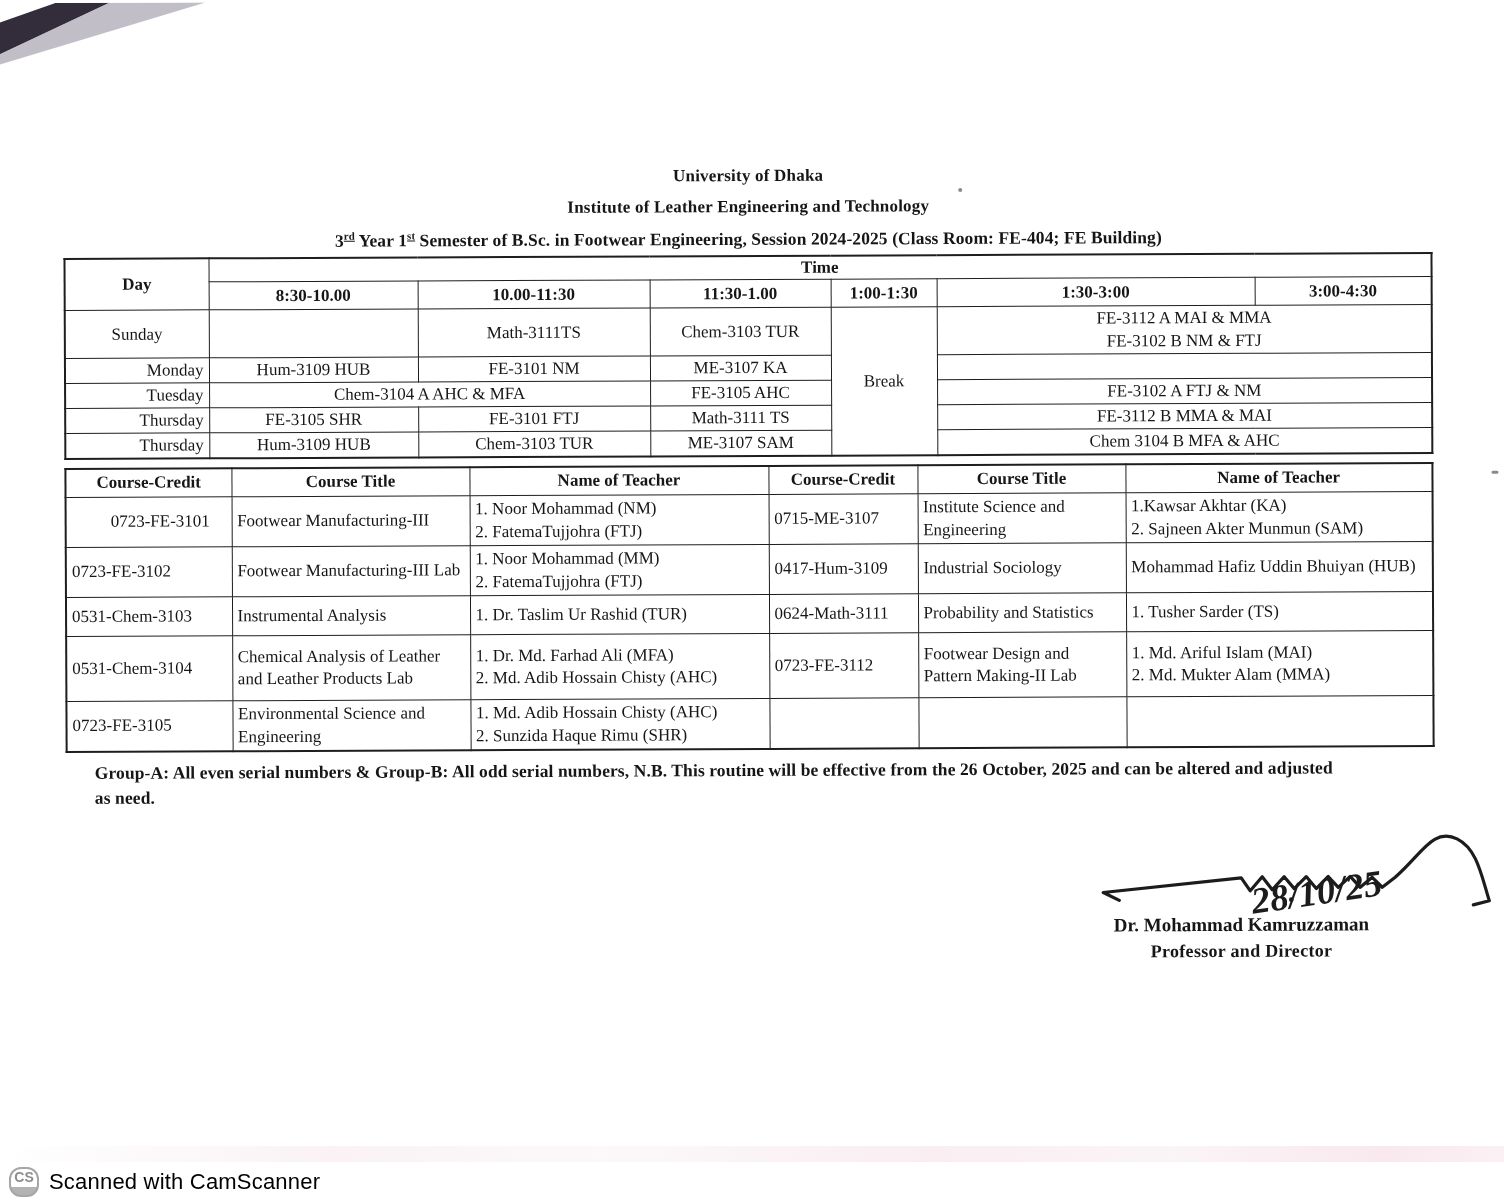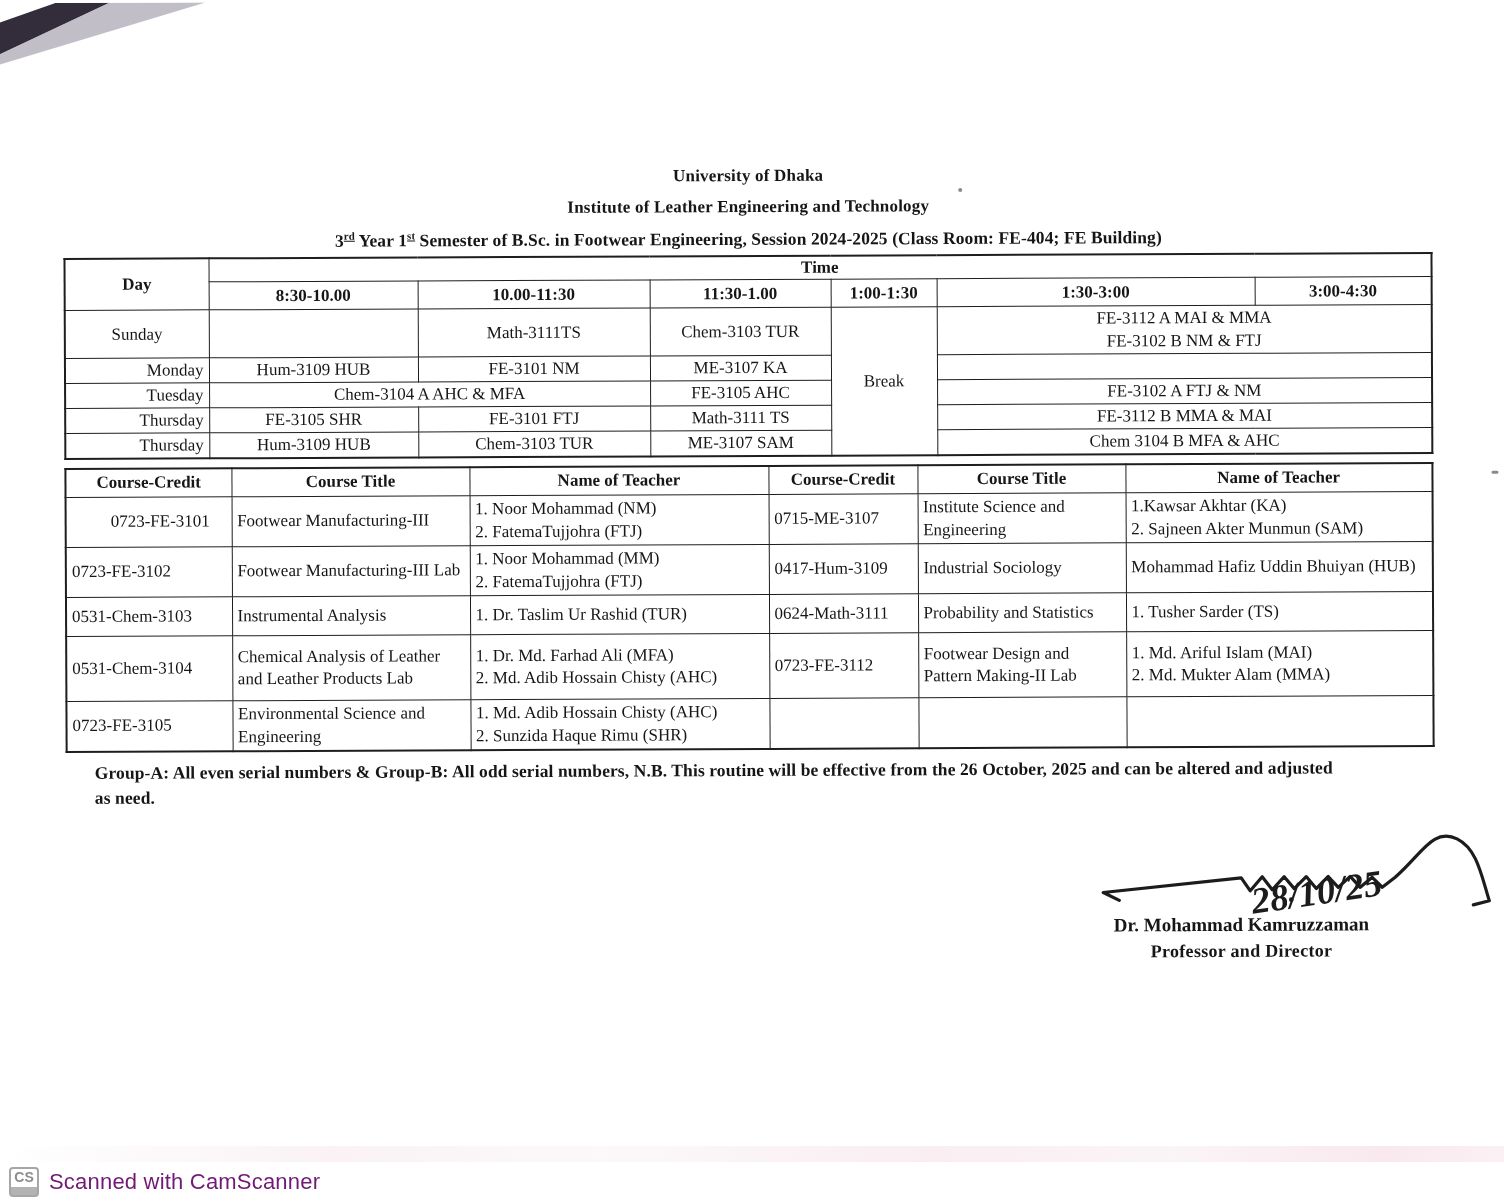--- a/index.html
+++ b/index.html
@@ -59,30 +59,30 @@
   .noise-band {
     position:absolute; left:0; top:1146px; width:1504px; height:16px;
     background:linear-gradient(90deg,
       rgba(236,198,214,0) 0%, rgba(233,196,212,.22) 22%, rgba(225,190,205,.10) 40%,
       rgba(236,198,214,.30) 62%, rgba(228,188,204,.16) 78%, rgba(238,196,212,.38) 92%, rgba(238,196,212,.25) 100%);
   }
 
   
   .cs-icon {
     position:absolute; left:9px; top:1167px; width:30px; height:30px;
-    border:2.5px solid #a6a6a6; border-radius:4px; box-sizing:border-box;
+    border:2.5px solid #a6a6a6; border-radius:12px; box-sizing:border-box;
     background:linear-gradient(#ffffff 0 70%, #b3b3b3 70% 100%);
     display:flex; align-items:flex-start; justify-content:center;
     font-family:"Liberation Sans","DejaVu Sans",sans-serif;
     font-weight:bold; font-size:14px; color:#8d8d8d; line-height:17px;
   }
   .cs-text {
     position:absolute; left:49px; top:1169px;
     font-family:"Liberation Sans","DejaVu Sans",sans-serif;
-    font-size:22px; color:#701a75; letter-spacing:.2px;
+    font-size:22px; color:#000000; letter-spacing:.2px;
   }
 </style>
 </head>
 <body>
 
 <div class="doc">
 
   <svg class="corner-artifact" width="230" height="120">
     <polygon points="0,20 58,0 112,0 0,52" fill="#332d3b"></polygon>
     <polygon points="112,0 208,0 0,62 0,52" fill="#aea8b4" opacity="0.75"></polygon>

